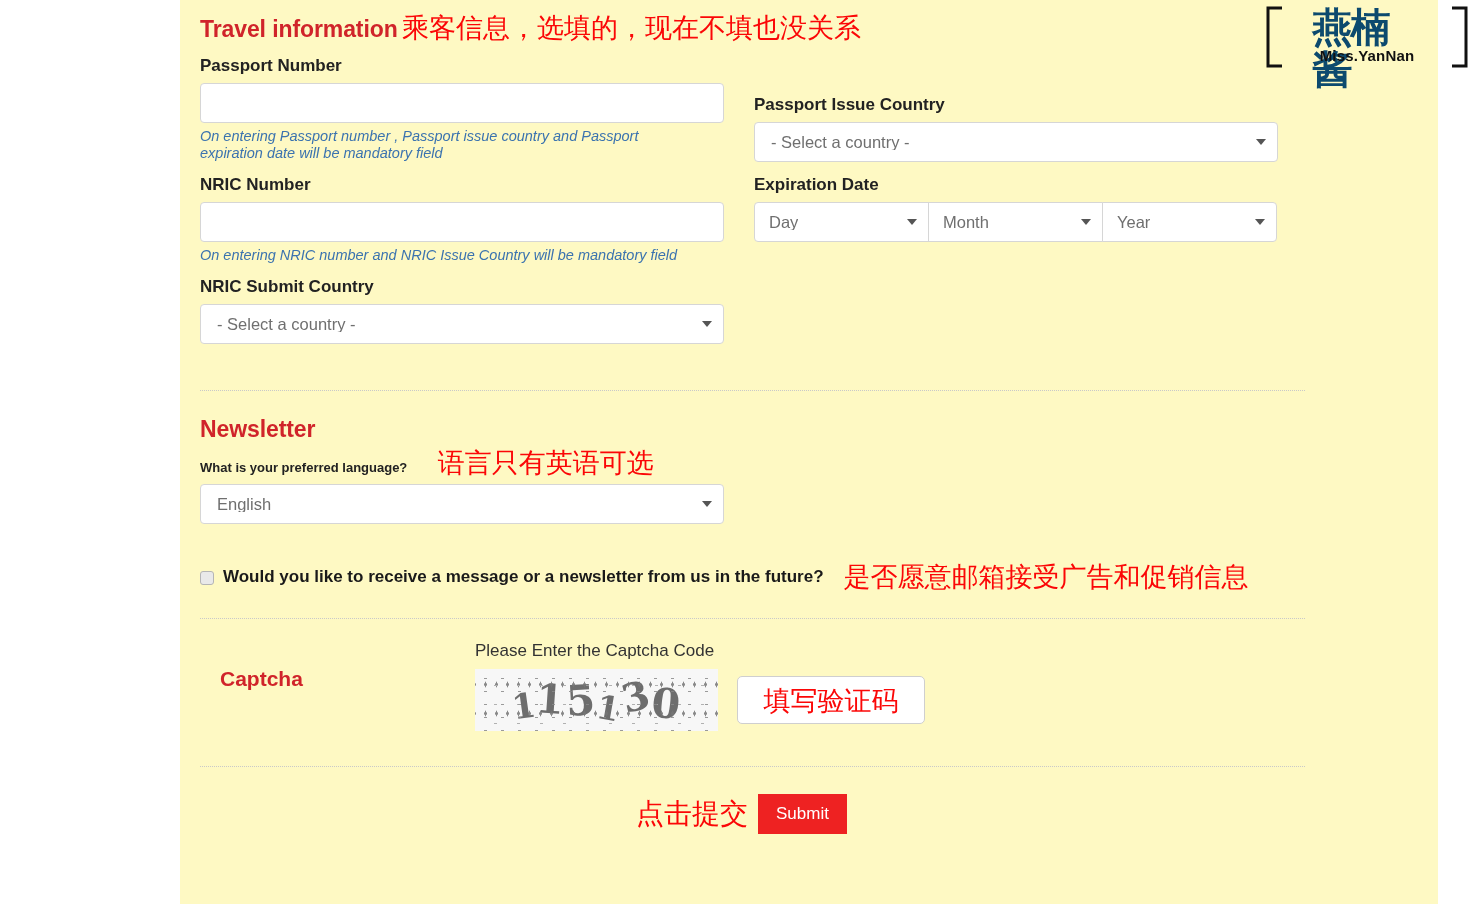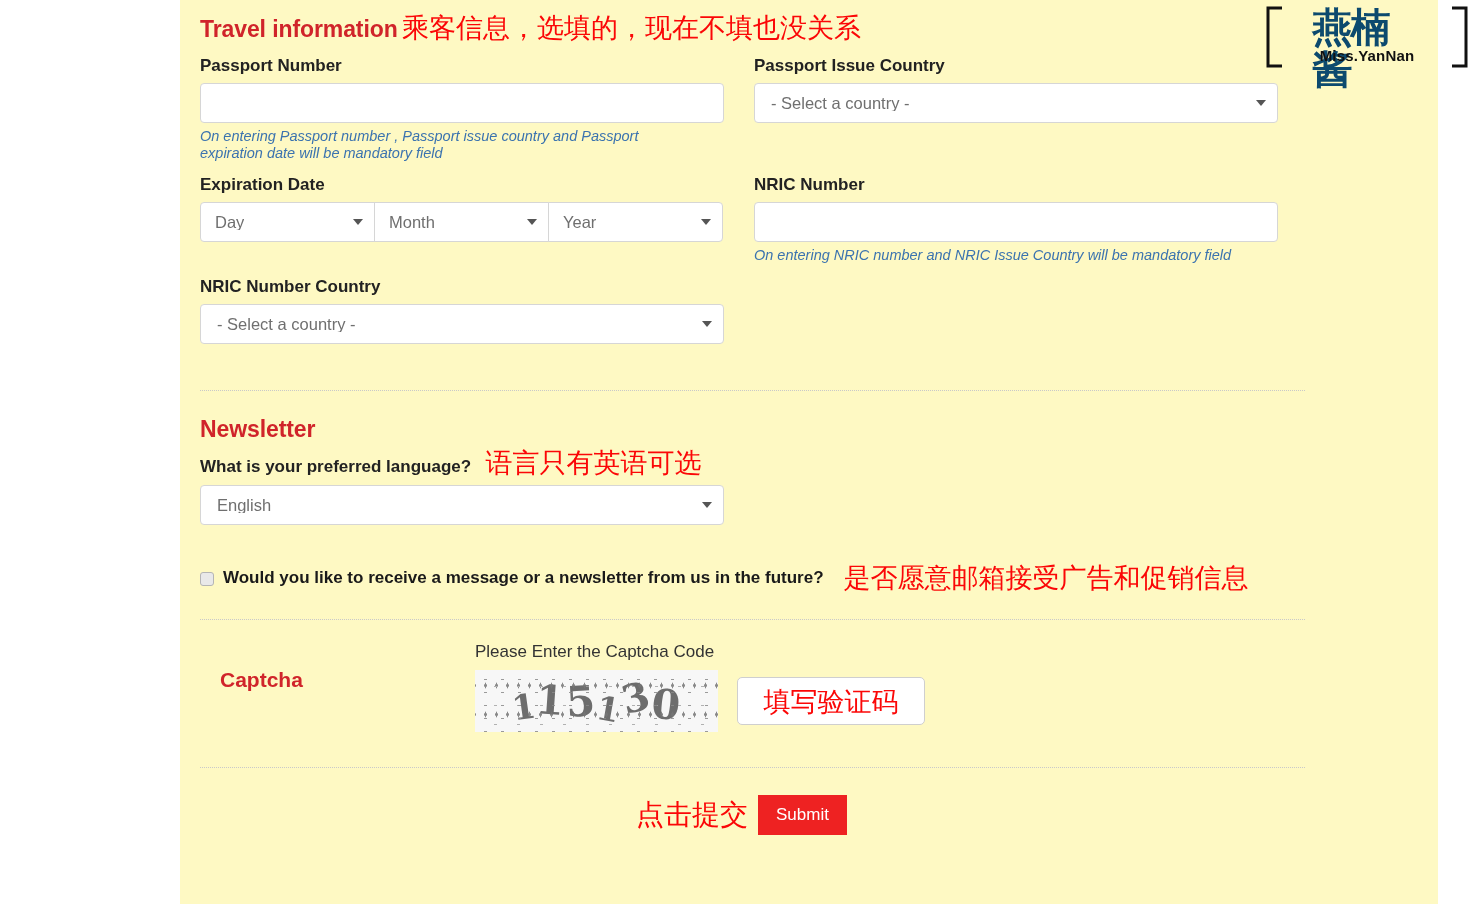--- a/index.html
+++ b/index.html
@@ -154,21 +154,21 @@
   .divider {
     border: 0;
     border-top: 1px dotted #c9c9c9;
     margin: 0;
     height: 0;
   }
 
   
   .lang-q-row { white-space: nowrap; }
   .lang-q {
-    font-size: 17px;
+    font-size: 13px;
     font-weight: bold;
     color: #222;
     display: inline-block;
     vertical-align: baseline;
     text-align: center;
   }
   .checkbox-row {
     display: flex;
     align-items: center;
     white-space: nowrap;
@@ -335,79 +335,79 @@
 <div class="page">
 
   <div class="form-panel">
     <div class="panel-inner">
 
       <div class="title-row">
         <span class="section-title">Travel information</span>
         <span class="cn-note">乘客信息，选填的，现在不填也没关系</span>
       </div>
 
-      <div class="row" style="margin-top:12px;">
+      <div class="row" style="margin-top:12px;align-items:flex-end;">
         <div class="col">
           <div class="field-label">Passport Number</div>
           <input class="text-input" type="text" value="" style="">
           <p class="helper">On entering Passport number , Passport issue country and Passport expiration date will be mandatory field</p>
         </div>
         <div class="col">
           <div class="field-label">Passport Issue Country</div>
           <div class="select-box">
             <span class="sel-text">- Select a country -</span>
             <span class="caret"></span>
           </div>
         </div>
       </div>
 
       <div class="row" style="margin-top:12px;">
+        <div class="col">
+          <div class="field-label">NRIC Number</div>
+          <input class="text-input" type="text" value="" style="">
+          <p class="helper">On entering NRIC number and NRIC Issue Country will be mandatory field</p>
+        </div>
         <div class="col">
           <div class="field-label">Expiration Date</div>
           <div class="date-group">
             <div class="select-box">
               <span class="sel-text">Day</span>
               <span class="caret"></span>
             </div>
             <div class="select-box">
               <span class="sel-text">Month</span>
               <span class="caret"></span>
             </div>
             <div class="select-box">
               <span class="sel-text">Year</span>
               <span class="caret"></span>
             </div>
           </div>
         </div>
-        <div class="col">
-          <div class="field-label">NRIC Number</div>
-          <input class="text-input" type="text" value="" style="">
-          <p class="helper">On entering NRIC number and NRIC Issue Country will be mandatory field</p>
-        </div>
       </div>
 
       <div class="row" style="margin-top:12px;">
         <div class="col">
-          <div class="field-label">NRIC Number Country</div>
+          <div class="field-label">NRIC Submit Country</div>
           <div class="select-box">
             <span class="sel-text">- Select a country -</span>
             <span class="caret"></span>
           </div>
         </div>
         <div class="col"></div>
       </div>
 
       <hr class="divider" style="margin-top:46px;">
 
       <div style="margin-top:25px;">
         <div class="section-title" style="display:block;">Newsletter</div>
 
         <div class="lang-q-row" style="margin-top:6px;">
           <span class="lang-q">What is your preferred language?</span>
-          <span class="cn-note" style="margin-left:10px;">语言只有英语可选</span>
+          <span class="cn-note" style="margin-left:26px;">语言只有英语可选</span>
         </div>
 
         <div class="select-box" style="width:524px;margin-top:8px;">
           <span class="sel-text">English</span>
           <span class="caret"></span>
         </div>
 
         <div class="checkbox-row" style="margin-top:39px;">
           <span class="cbx"></span>
           <span class="cbx-label">Would you like to receive a message or a newsletter from us in the future?</span>

